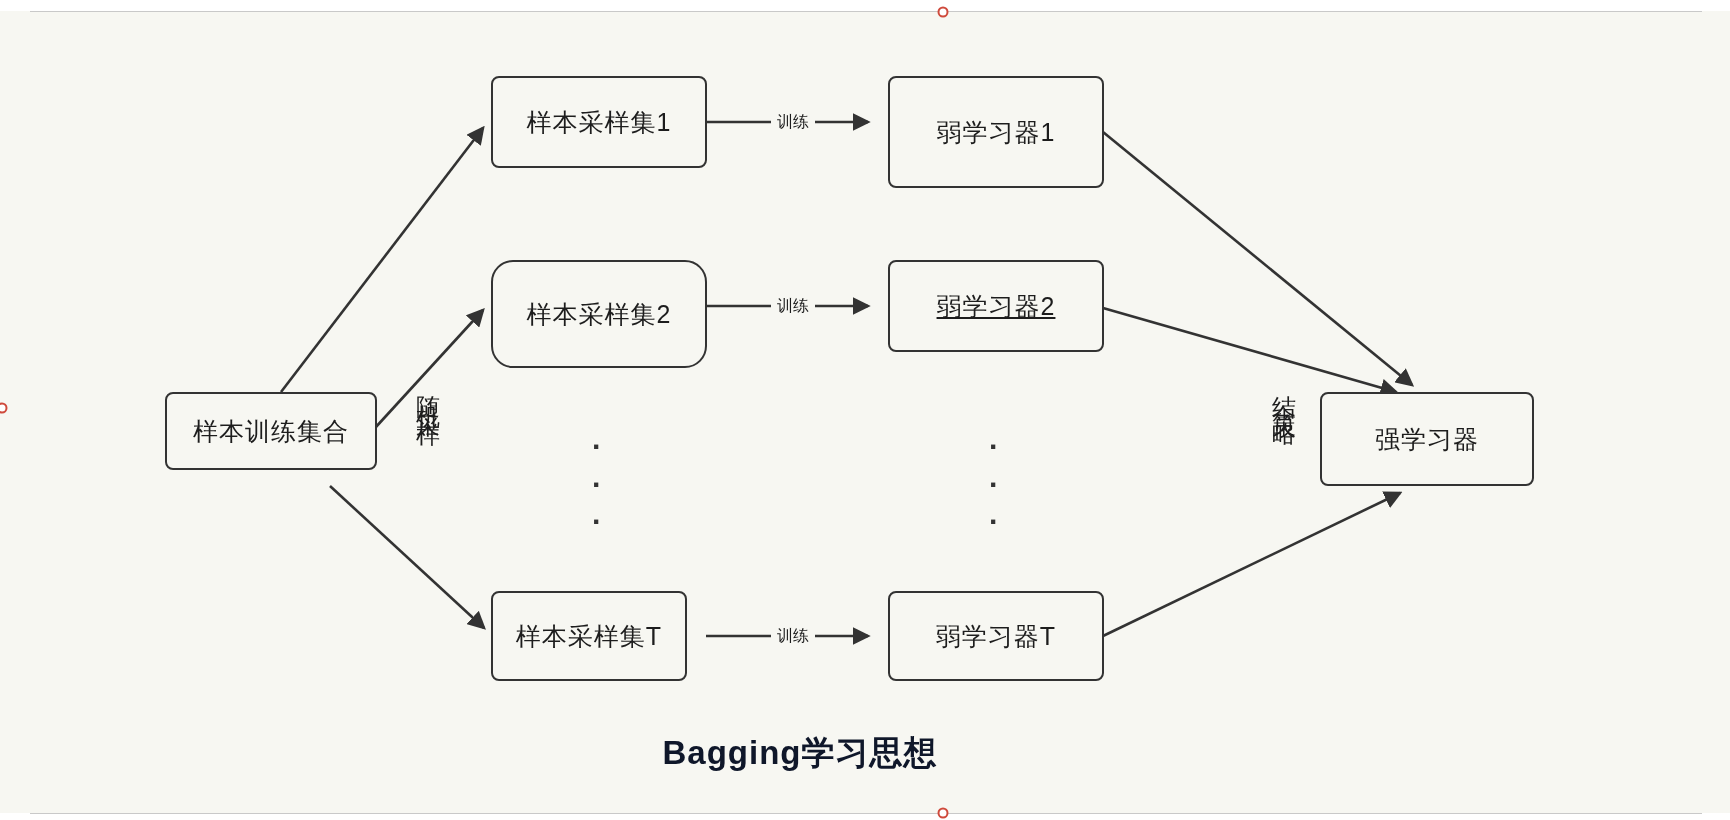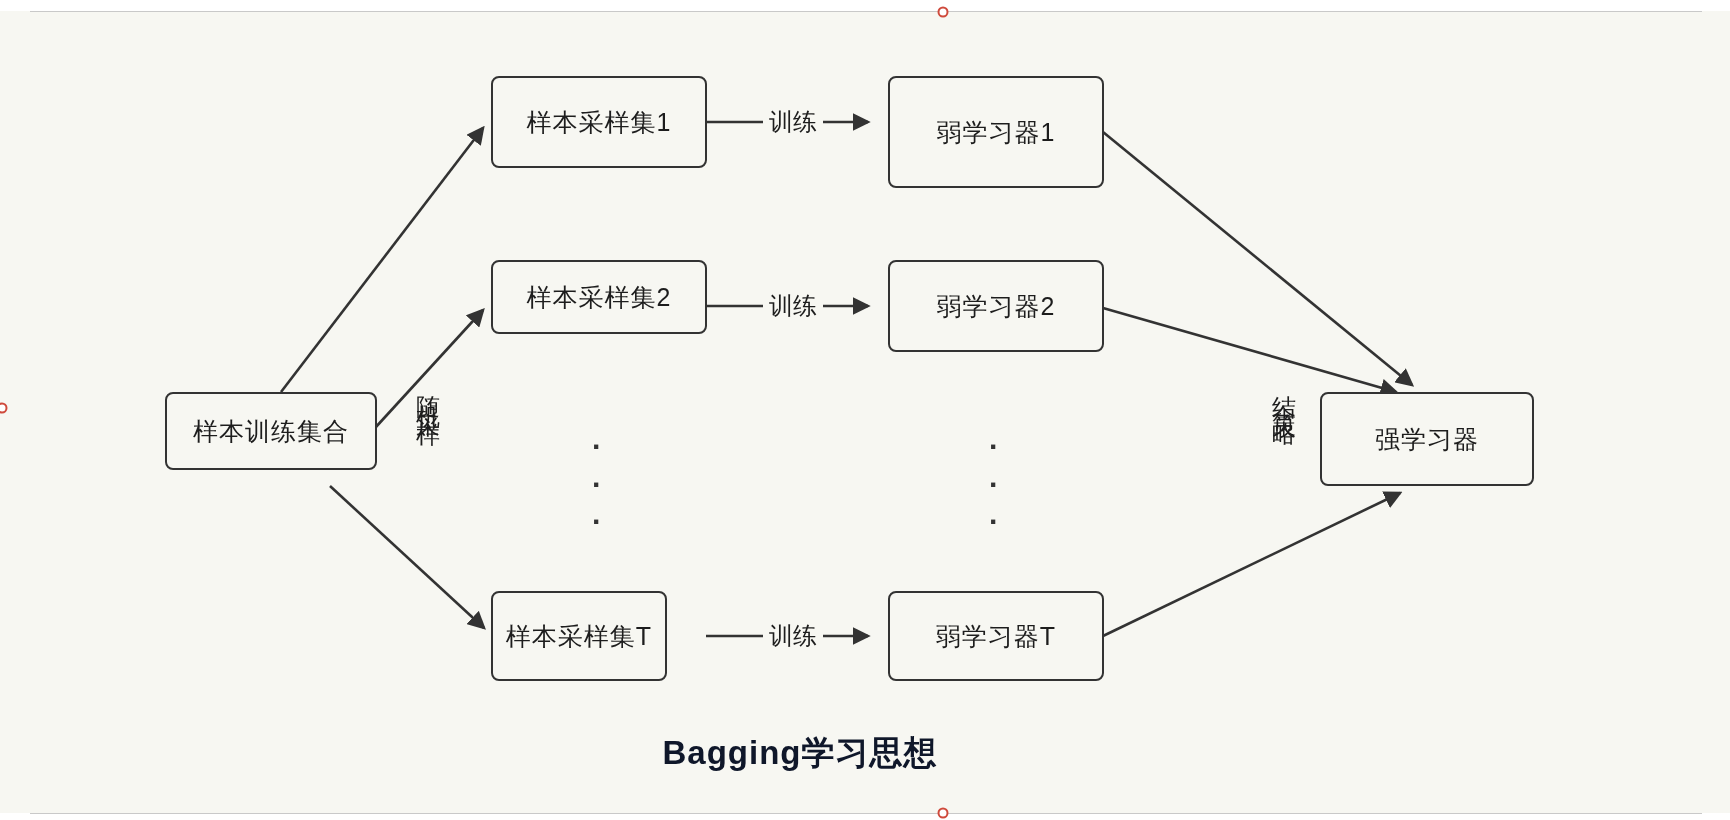--- a/index.html
+++ b/index.html
@@ -67,33 +67,33 @@
     background: #f7f7f2;
     display: flex;
     align-items: center;
     justify-content: center;
     font-size: 25px;
     color: #1d1d1d;
     letter-spacing: 1px;
   }
   .n-training   { left: 165px;  top: 392px; width: 212px; height: 78px; }
   .n-sample1    { left: 491px;  top: 76px;  width: 216px; height: 92px; text-align: center; }
-  .n-sample2    { left: 491px;  top: 260px; width: 216px; height: 74px; }
-  .n-samplet    { left: 491px;  top: 591px; width: 176px; height: 90px; }
+  .n-sample2    { left: 491px;  top: 260px; width: 216px; height: 108px; border-radius: 22px; }
+  .n-samplet    { left: 491px;  top: 591px; width: 196px; height: 90px; }
   .n-weak1      { left: 888px;  top: 76px;  width: 216px; height: 112px; }
-  .n-weak2      { left: 888px;  top: 260px; width: 216px; height: 92px; }
+  .n-weak2      { left: 888px;  top: 260px; width: 216px; height: 92px; text-decoration: underline; }
   .n-weakt      { left: 888px;  top: 591px; width: 216px; height: 90px; }
   .n-strong     { left: 1320px; top: 392px; width: 214px; height: 94px; }
 
   .edge-label {
     position: absolute;
     transform: translate(-50%, -50%);
     background: #f7f7f2;
     padding: 1px 6px;
-    font-size: 24px;
+    font-size: 16px;
     color: #1d1d1d;
     z-index: 2;
   }
   .l-train1 { left: 793px; top: 122px; }
   .l-train2 { left: 793px; top: 306px; }
   .l-traint { left: 793px; top: 636px; }
 
   .vlabel {
     position: absolute;
     writing-mode: vertical-rl;

